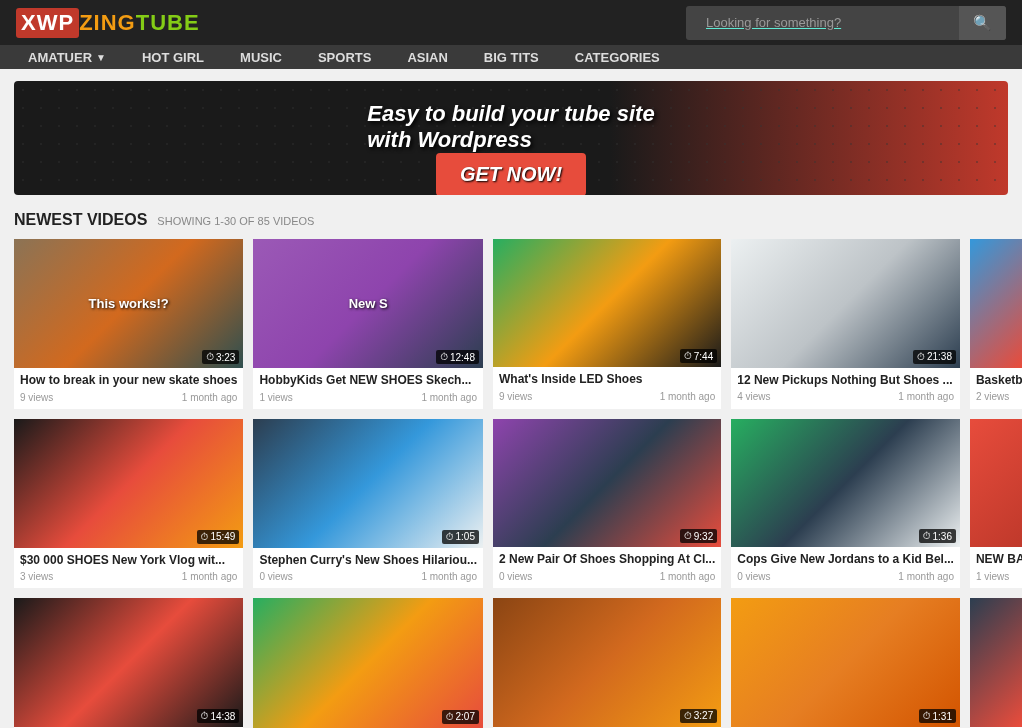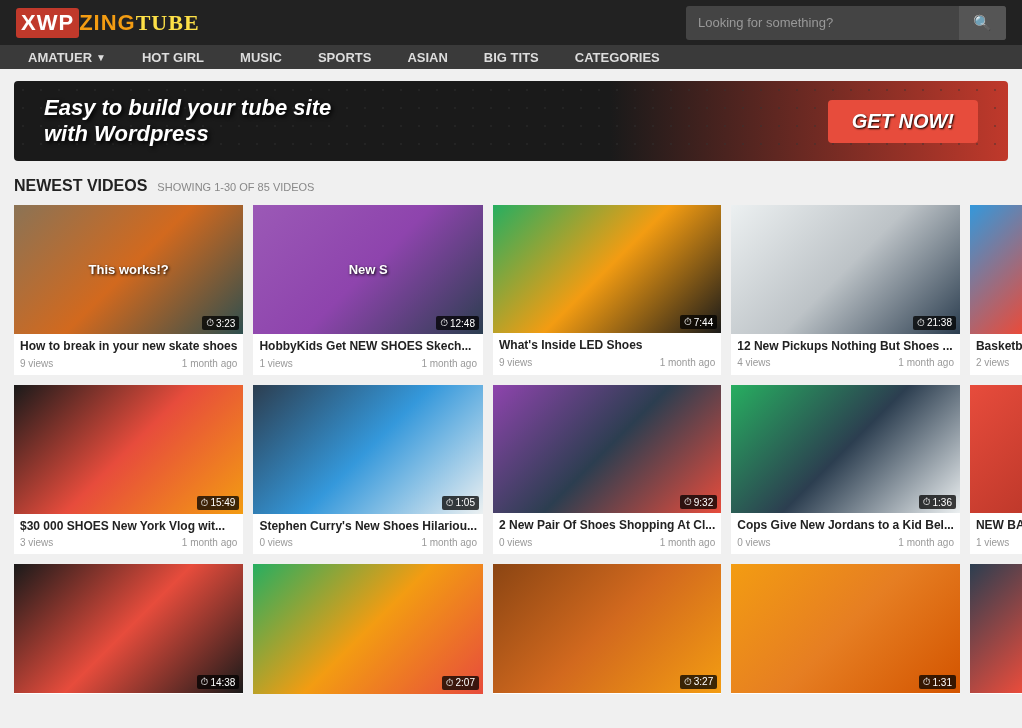--- a/index.html
+++ b/index.html
@@ -21,38 +21,39 @@
       font-weight: bold;
       letter-spacing: 1px;
     }
     .logo-xwp {
       background: #c0392b;
       color: #fff;
       padding: 2px 5px;
       border-radius: 3px;
     }
     .logo-zing { color: #f39c12; }
-    .logo-tube { color: #fde047; font-family: Liberation Serif, serif; }
+    .logo-tube { color: #84cc16; }
 
     .search-bar {
       display: flex;
       align-items: center;
       background: #444;
       border-radius: 3px;
       overflow: hidden;
       width: 320px;
     }
     .search-bar input {
       background: transparent;
       border: none;
       outline: none;
-      color: #f9a8d4;
-      padding: 7px 12px;
+      color: #5eead4;
+      padding: 7px 20px;
       flex: 1;
       font-size: 13px;
+      text-decoration: underline;
     }
     .search-bar input::placeholder { color: #999; }
     .search-btn {
       background: #555;
       border: none;
       color: #fff;
       padding: 8px 14px;
       cursor: pointer;
       font-size: 15px;
     }
@@ -83,21 +84,22 @@
     .banner {
       margin: 12px 14px;
       background: linear-gradient(to right, #1a1a1a 60%, #c0392b 100%);
       border-radius: 4px;
       overflow: hidden;
       display: flex;
       align-items: center;
       justify-content: space-between;
       padding: 20px 30px;
       position: relative;
-      height: 80px;
+      height: 114px;
+      flex-direction: column;
     }
     .banner-bg {
       position: absolute;
       top: 0; left: 0; right: 0; bottom: 0;
       background-image: radial-gradient(circle, #333 1px, transparent 1px);
       background-size: 18px 18px;
       opacity: 0.4;
     }
     .banner-text {
       position: relative;

